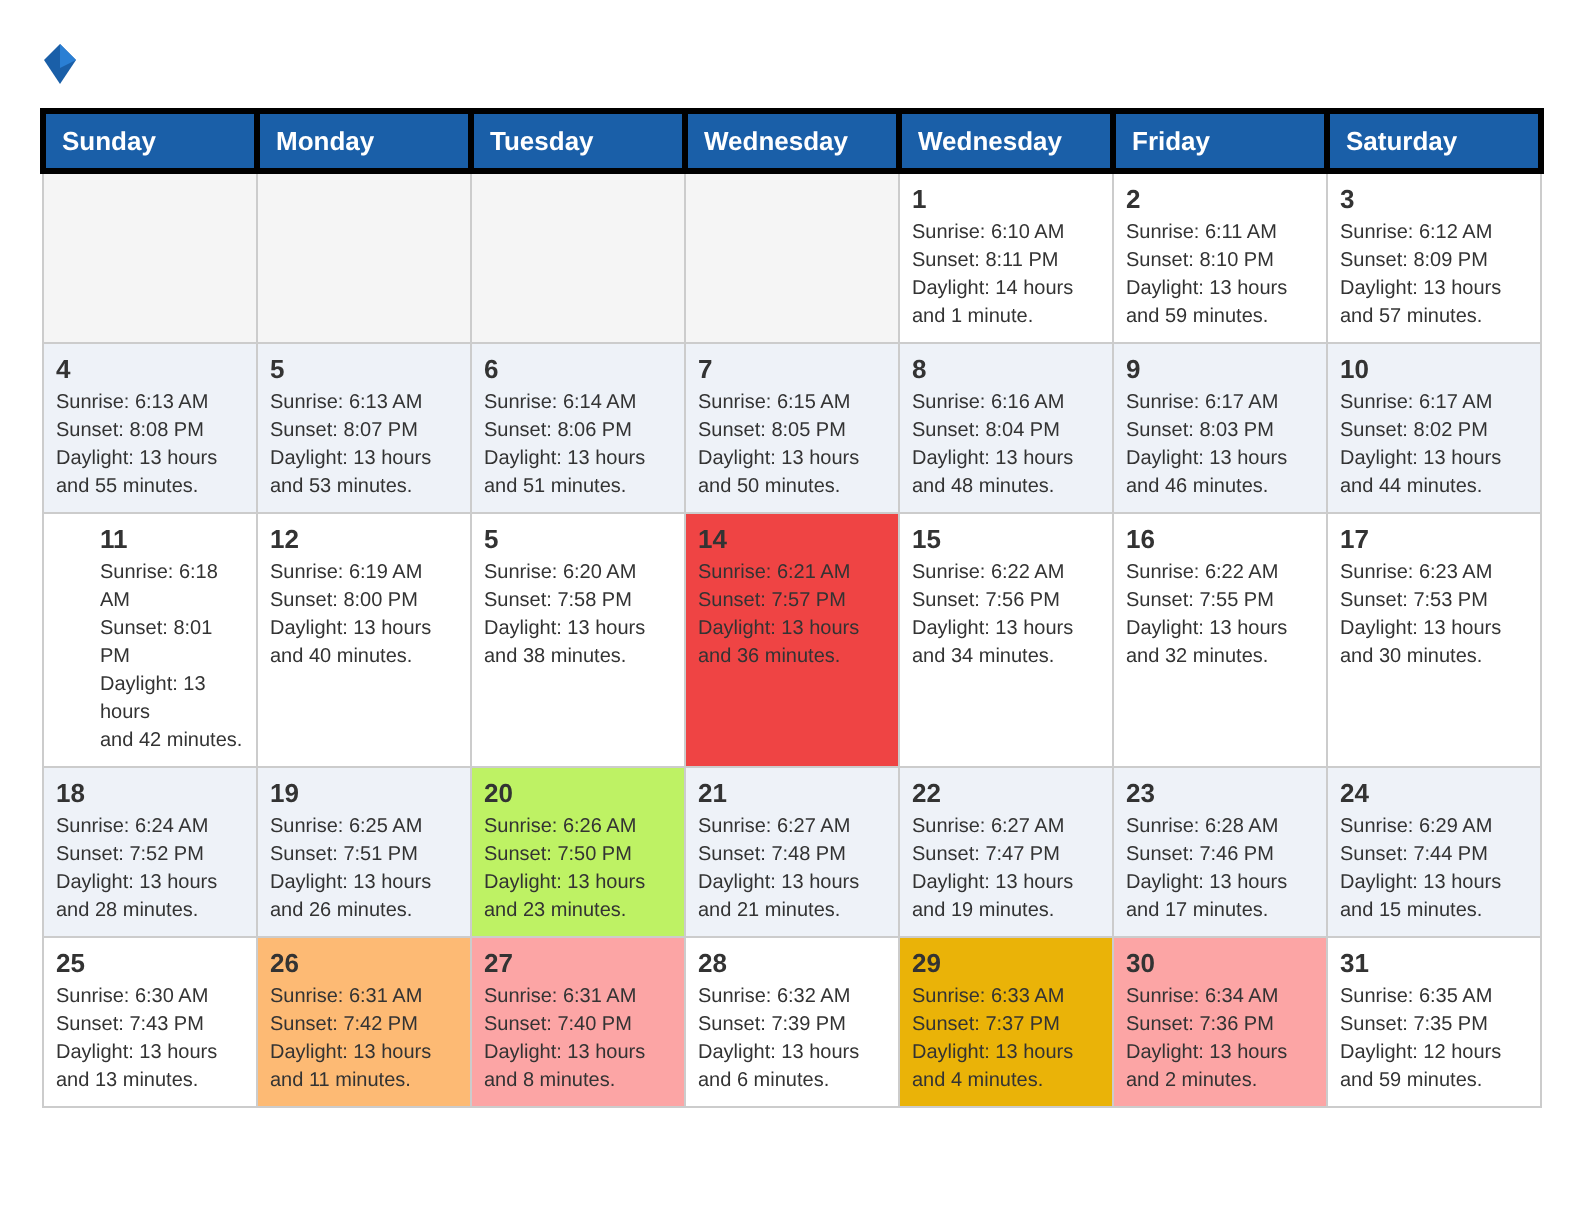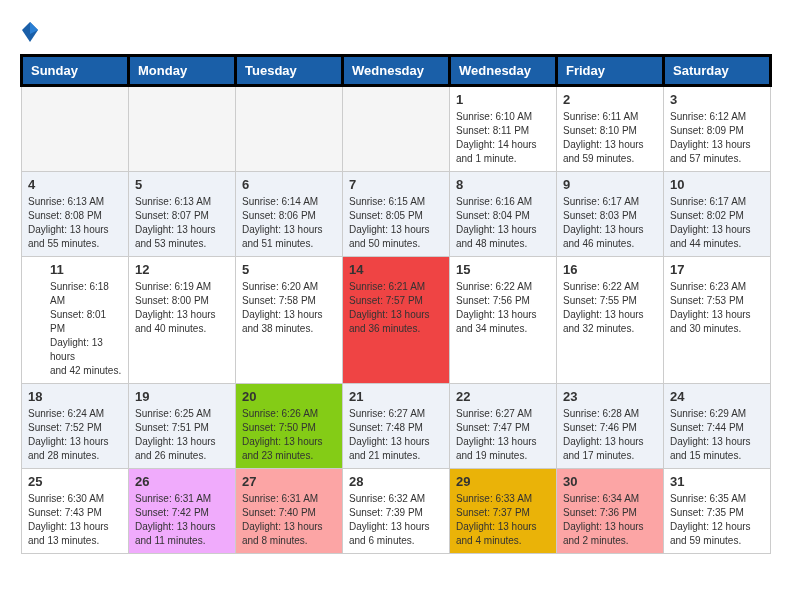--- a/index.html
+++ b/index.html
@@ -203,21 +203,21 @@
       </tr>
       <tr>
         <td style="background: rgb(238, 242, 248);">
           <span class="day-num">18</span>
           <div class="day-info">Sunrise: 6:24 AM<br>Sunset: 7:52 PM<br>Daylight: 13 hours<br>and 28 minutes.</div>
         </td>
         <td style="background: rgb(238, 242, 248);">
           <span class="day-num">19</span>
           <div class="day-info">Sunrise: 6:25 AM<br>Sunset: 7:51 PM<br>Daylight: 13 hours<br>and 26 minutes.</div>
         </td>
-        <td style="background: #84cc16;">
+        <td style="background: #bef264;">
           <span class="day-num">20</span>
           <div class="day-info">Sunrise: 6:26 AM<br>Sunset: 7:50 PM<br>Daylight: 13 hours<br>and 23 minutes.</div>
         </td>
         <td style="background: rgb(238, 242, 248);">
           <span class="day-num">21</span>
           <div class="day-info">Sunrise: 6:27 AM<br>Sunset: 7:48 PM<br>Daylight: 13 hours<br>and 21 minutes.</div>
         </td>
         <td style="background: rgb(238, 242, 248);">
           <span class="day-num">22</span>
           <div class="day-info">Sunrise: 6:27 AM<br>Sunset: 7:47 PM<br>Daylight: 13 hours<br>and 19 minutes.</div>
@@ -229,21 +229,21 @@
         <td style="background: rgb(238, 242, 248);">
           <span class="day-num">24</span>
           <div class="day-info">Sunrise: 6:29 AM<br>Sunset: 7:44 PM<br>Daylight: 13 hours<br>and 15 minutes.</div>
         </td>
       </tr>
       <tr>
         <td style="background: rgb(255, 255, 255);">
           <span class="day-num">25</span>
           <div class="day-info">Sunrise: 6:30 AM<br>Sunset: 7:43 PM<br>Daylight: 13 hours<br>and 13 minutes.</div>
         </td>
-        <td style="background: #f0abfc; margin-left: 31px;">
+        <td style="background: #fdba74; margin-left: 31px;">
           <span class="day-num">26</span>
           <div class="day-info">Sunrise: 6:31 AM<br>Sunset: 7:42 PM<br>Daylight: 13 hours<br>and 11 minutes.</div>
         </td>
         <td style="background: #fca5a5;">
           <span class="day-num">27</span>
           <div class="day-info">Sunrise: 6:31 AM<br>Sunset: 7:40 PM<br>Daylight: 13 hours<br>and 8 minutes.</div>
         </td>
         <td style="background: rgb(255, 255, 255);">
           <span class="day-num">28</span>
           <div class="day-info">Sunrise: 6:32 AM<br>Sunset: 7:39 PM<br>Daylight: 13 hours<br>and 6 minutes.</div>

